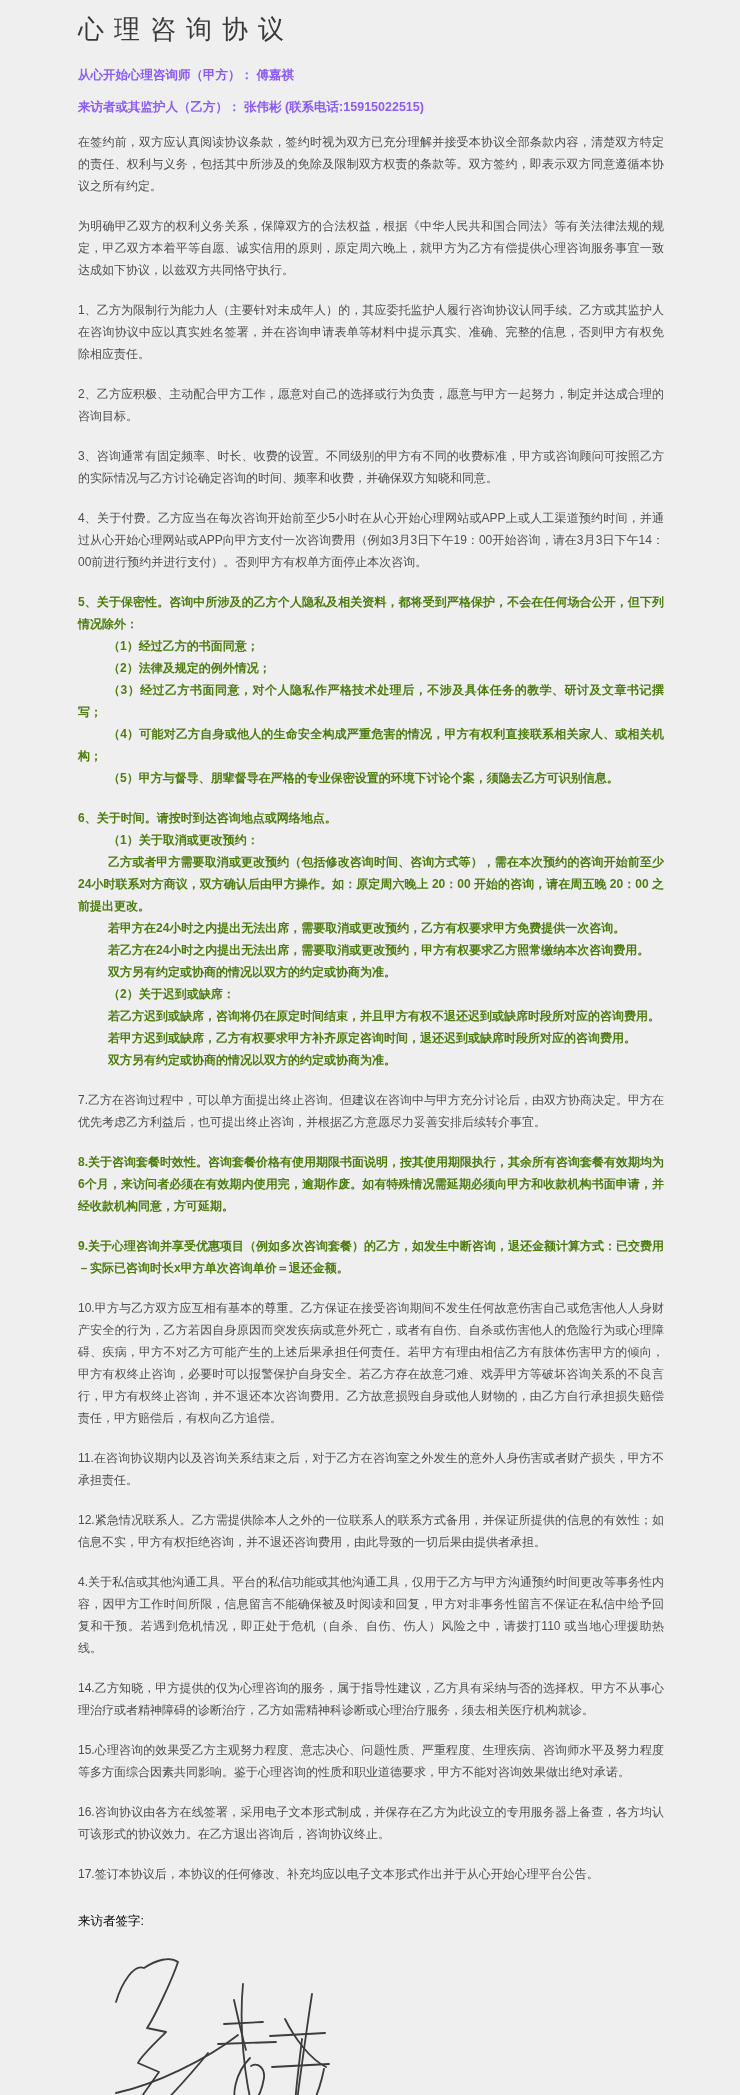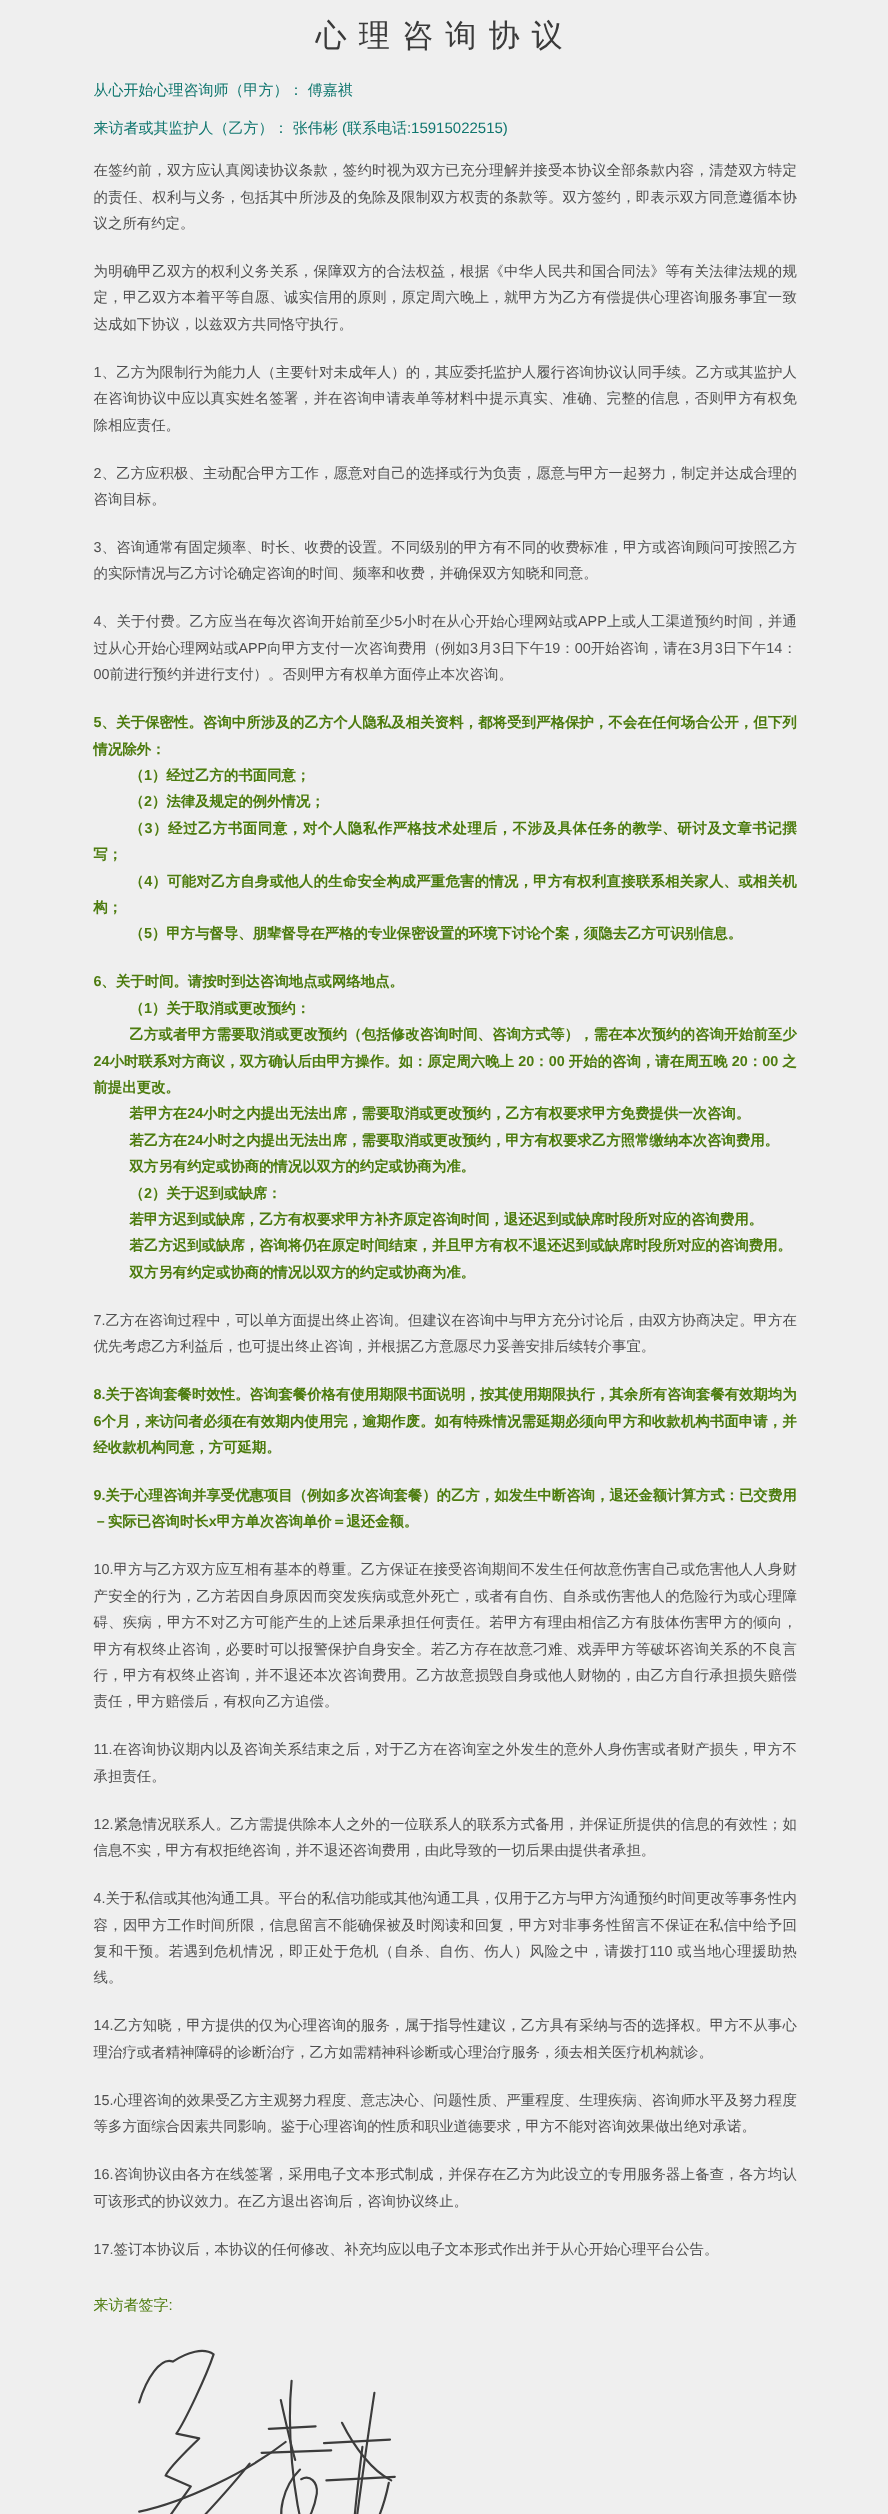--- a/index.html
+++ b/index.html
@@ -11,48 +11,48 @@
   }
   .page {
     width: 740px;
     box-sizing: border-box;
     padding: 10px 76px 30px 78px;
   }
   h1.title {
     font-size: 26px;
     font-weight: 400;
     color: #3a3a3a;
-    text-align: center;
+    text-align: left;
     letter-spacing: 10px;
     margin: 2px 0 20px 0;
   }
   p.party {
     font-size: 12.5px;
-    font-weight: 400;
-    color: #0f766e;
+    font-weight: 700;
+    color: #8b5cf6;
     line-height: 17px;
     margin: 0 0 15px 0;
   }
   .body-text { }
   .body-text p {
     font-size: 12px;
     line-height: 22px;
     margin: 0 0 18px 0;
     text-align: justify;
     color: #4e4e4e;
   }
   .body-text p.bold {
     font-weight: 700;
     color: #4d7c0f;
   }
   .body-text p.indent { text-indent: 2.5em; }
   .body-text p.tight { margin-bottom: 0; }
   p.sig-label {
     font-size: 12.5px;
-    color: #4d7c0f;
+    color: #000000;
     margin: 28px 0 10px 0;
   }
   .signature-wrap { margin: 10px 0 0 10px; }
   .signature-wrap svg { display: block; }
 </style>
 </head>
 <body>
 
 <div class="page">
 
@@ -74,22 +74,22 @@
       <p class="bold indent tight">（3）经过乙方书面同意，对个人隐私作严格技术处理后，不涉及具体任务的教学、研讨及文章书记撰写；</p>
       <p class="bold indent tight">（4）可能对乙方自身或他人的生命安全构成严重危害的情况，甲方有权利直接联系相关家人、或相关机构；</p>
       <p class="bold indent">（5）甲方与督导、朋辈督导在严格的专业保密设置的环境下讨论个案，须隐去乙方可识别信息。</p>
       <p class="bold tight">6、关于时间。请按时到达咨询地点或网络地点。</p>
       <p class="bold indent tight">（1）关于取消或更改预约：</p>
       <p class="bold indent tight">乙方或者甲方需要取消或更改预约（包括修改咨询时间、咨询方式等），需在本次预约的咨询开始前至少24小时联系对方商议，双方确认后由甲方操作。如：原定周六晚上 20：00 开始的咨询，请在周五晚 20：00 之前提出更改。</p>
       <p class="bold indent tight">若甲方在24小时之内提出无法出席，需要取消或更改预约，乙方有权要求甲方免费提供一次咨询。</p>
       <p class="bold indent tight">若乙方在24小时之内提出无法出席，需要取消或更改预约，甲方有权要求乙方照常缴纳本次咨询费用。</p>
       <p class="bold indent tight">双方另有约定或协商的情况以双方的约定或协商为准。</p>
       <p class="bold indent tight">（2）关于迟到或缺席：</p>
+      <p class="bold indent tight">若乙方迟到或缺席，咨询将仍在原定时间结束，并且甲方有权不退还迟到或缺席时段所对应的咨询费用。</p>
       <p class="bold indent tight">若甲方迟到或缺席，乙方有权要求甲方补齐原定咨询时间，退还迟到或缺席时段所对应的咨询费用。</p>
-      <p class="bold indent tight">若乙方迟到或缺席，咨询将仍在原定时间结束，并且甲方有权不退还迟到或缺席时段所对应的咨询费用。</p>
       <p class="bold indent">双方另有约定或协商的情况以双方的约定或协商为准。</p>
       <p>7.乙方在咨询过程中，可以单方面提出终止咨询。但建议在咨询中与甲方充分讨论后，由双方协商决定。甲方在优先考虑乙方利益后，也可提出终止咨询，并根据乙方意愿尽力妥善安排后续转介事宜。</p>
       <p class="bold">8.关于咨询套餐时效性。咨询套餐价格有使用期限书面说明，按其使用期限执行，其余所有咨询套餐有效期均为6个月，来访问者必须在有效期内使用完，逾期作废。如有特殊情况需延期必须向甲方和收款机构书面申请，并经收款机构同意，方可延期。</p>
       <p class="bold">9.关于心理咨询并享受优惠项目（例如多次咨询套餐）的乙方，如发生中断咨询，退还金额计算方式：已交费用－实际已咨询时长x甲方单次咨询单价＝退还金额。</p>
       <p>10.甲方与乙方双方应互相有基本的尊重。乙方保证在接受咨询期间不发生任何故意伤害自己或危害他人人身财产安全的行为，乙方若因自身原因而突发疾病或意外死亡，或者有自伤、自杀或伤害他人的危险行为或心理障碍、疾病，甲方不对乙方可能产生的上述后果承担任何责任。若甲方有理由相信乙方有肢体伤害甲方的倾向，甲方有权终止咨询，必要时可以报警保护自身安全。若乙方存在故意刁难、戏弄甲方等破坏咨询关系的不良言行，甲方有权终止咨询，并不退还本次咨询费用。乙方故意损毁自身或他人财物的，由乙方自行承担损失赔偿责任，甲方赔偿后，有权向乙方追偿。</p>
       <p>11.在咨询协议期内以及咨询关系结束之后，对于乙方在咨询室之外发生的意外人身伤害或者财产损失，甲方不承担责任。</p>
       <p>12.紧急情况联系人。乙方需提供除本人之外的一位联系人的联系方式备用，并保证所提供的信息的有效性；如信息不实，甲方有权拒绝咨询，并不退还咨询费用，由此导致的一切后果由提供者承担。</p>
       <p>4.关于私信或其他沟通工具。平台的私信功能或其他沟通工具，仅用于乙方与甲方沟通预约时间更改等事务性内容，因甲方工作时间所限，信息留言不能确保被及时阅读和回复，甲方对非事务性留言不保证在私信中给予回复和干预。若遇到危机情况，即正处于危机（自杀、自伤、伤人）风险之中，请拨打110 或当地心理援助热线。</p>
       <p>14.乙方知晓，甲方提供的仅为心理咨询的服务，属于指导性建议，乙方具有采纳与否的选择权。甲方不从事心理治疗或者精神障碍的诊断治疗，乙方如需精神科诊断或心理治疗服务，须去相关医疗机构就诊。</p>
       <p>15.心理咨询的效果受乙方主观努力程度、意志决心、问题性质、严重程度、生理疾病、咨询师水平及努力程度等多方面综合因素共同影响。鉴于心理咨询的性质和职业道德要求，甲方不能对咨询效果做出绝对承诺。</p>

